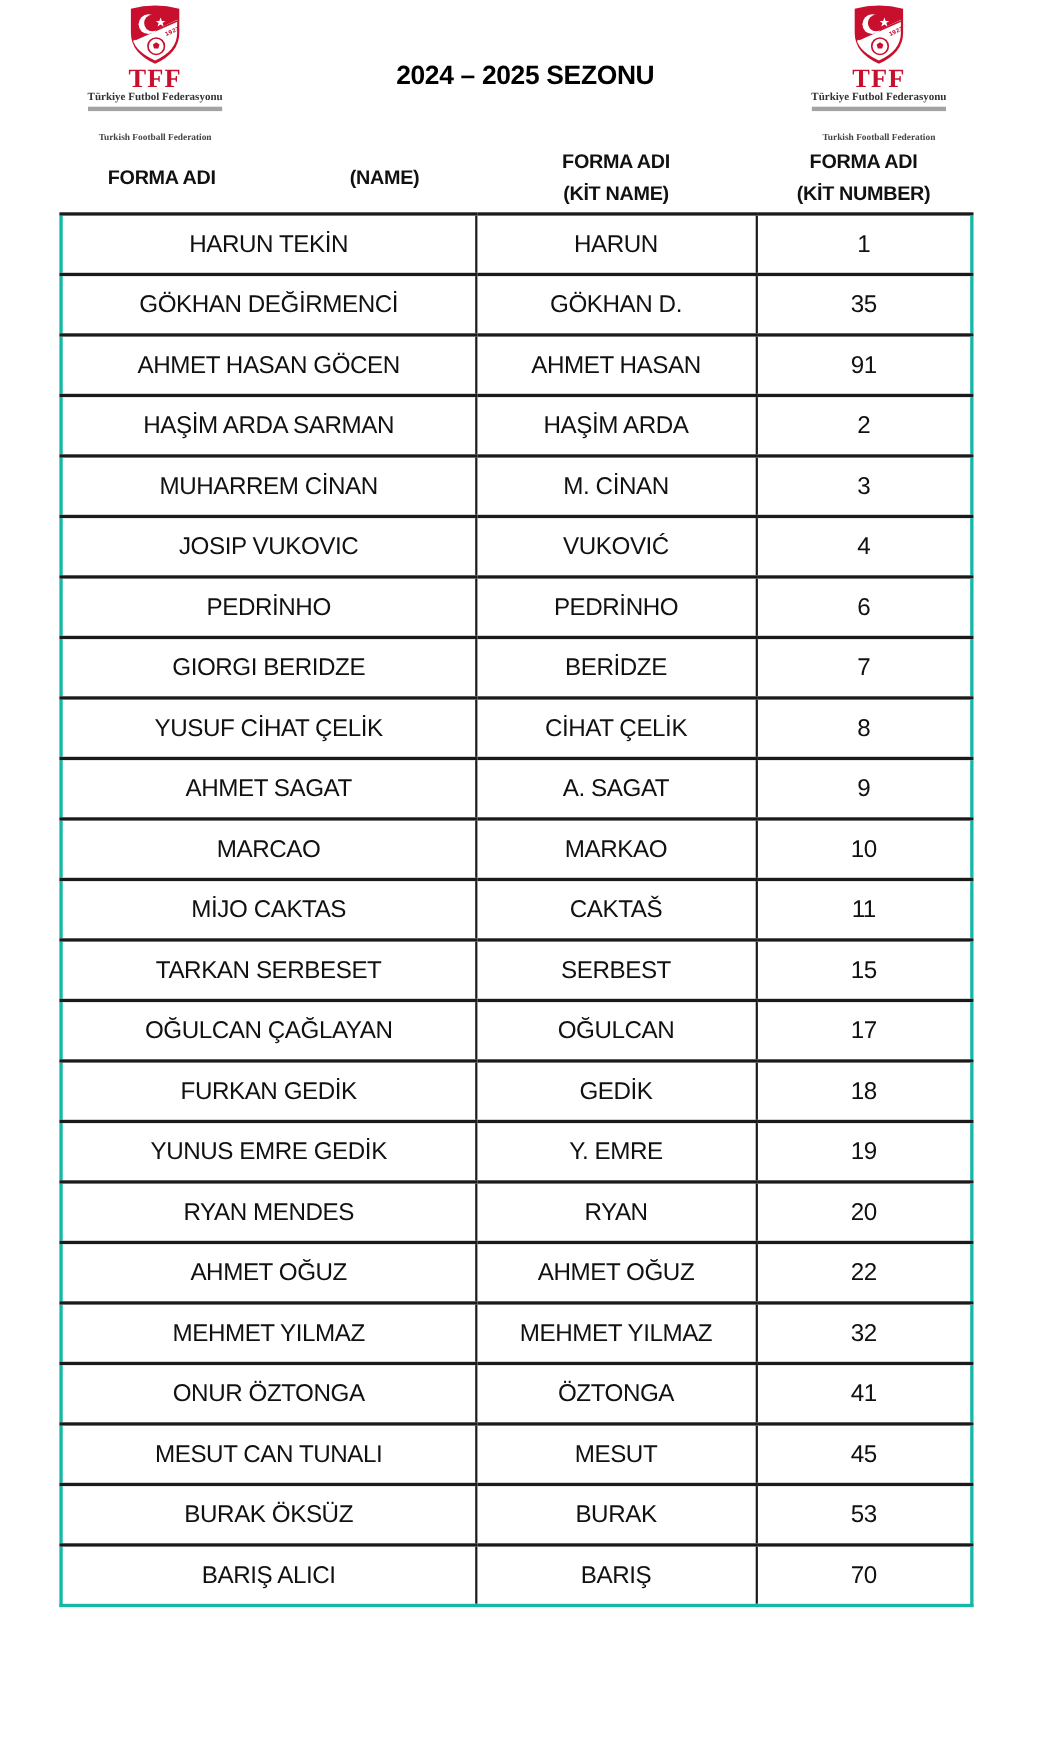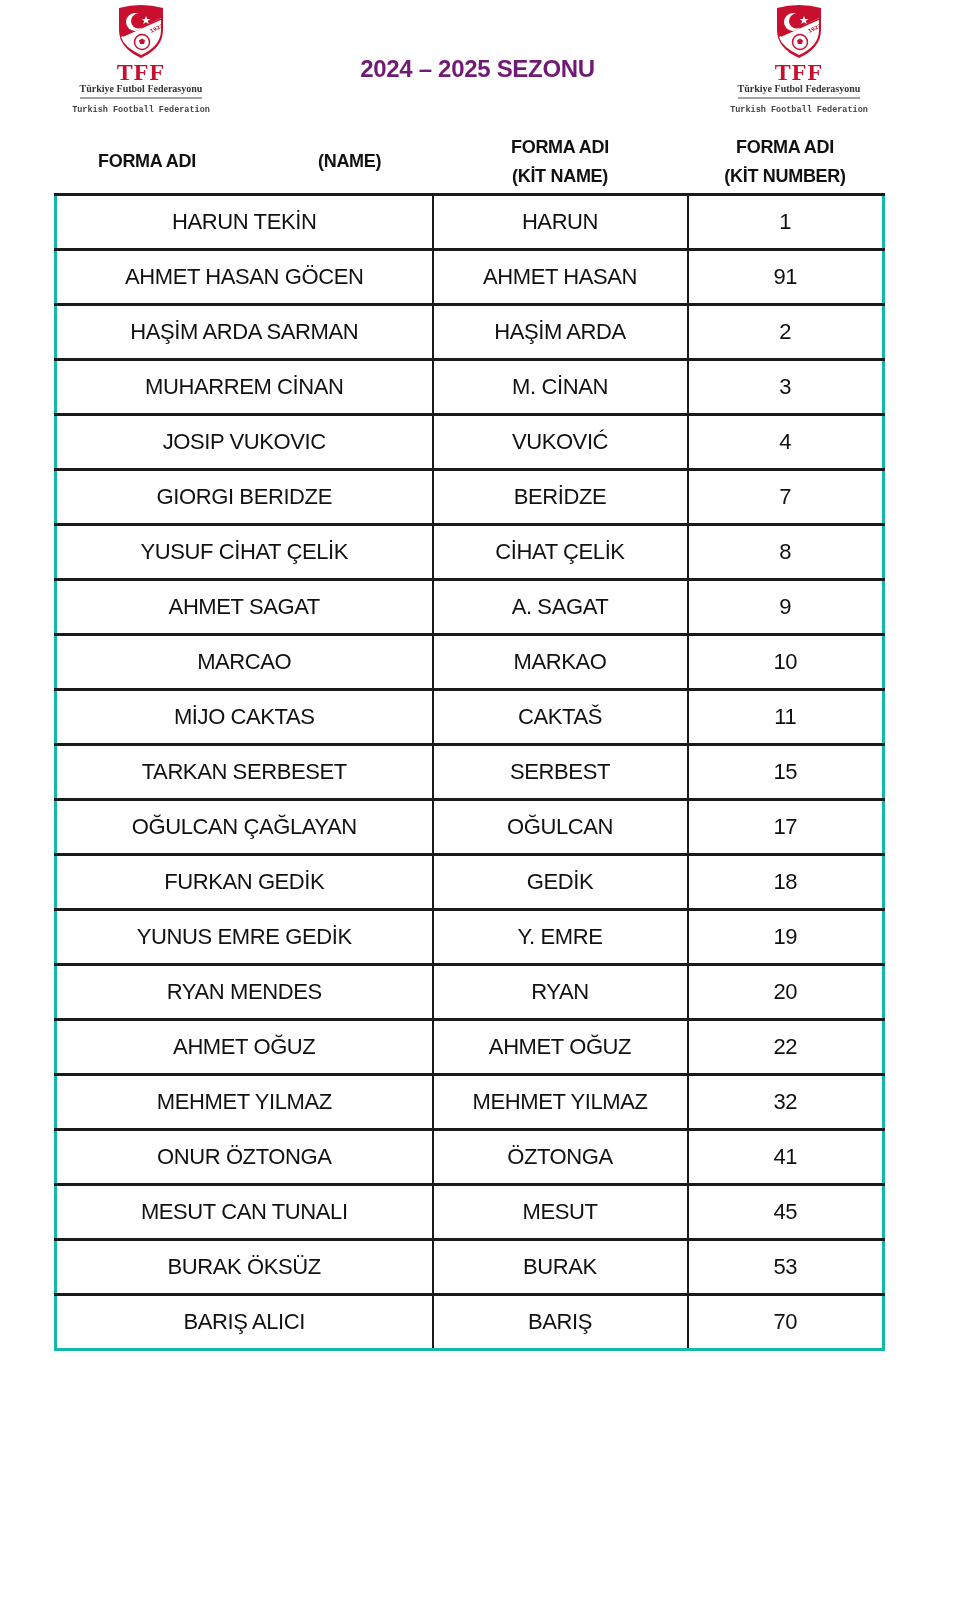--- a/index.html
+++ b/index.html
@@ -36,41 +36,41 @@
       margin-top: 2px;
     }
     .logo .tr-name {
       font-family: "Liberation Serif", "DejaVu Serif", serif;
       font-weight: bold;
       font-size: 10px;
       color: #333;
       line-height: 12px;
       margin-top: 1px;
       padding-bottom: 2px;
-      border-bottom: 2px solid #a3a3a3;
+      border-bottom: 4px solid #a3a3a3;
       white-space: nowrap;
     }
     .logo .en-name {
-      font-family: Liberation Mono, monospace;
+      font-family: Liberation Serif, serif;
       font-weight: bold;
       font-size: 8.5px;
       color: #444;
       line-height: 11px;
-      margin-top: 6px;
+      margin-top: 18px;
       white-space: nowrap;
     }
     .season-title {
       position: absolute;
       top: 55px;
       left: 0;
       width: 955px;
       text-align: center;
       font-weight: bold;
       font-size: 24px;
-      color: #701a75;
+      color: #000000;
       letter-spacing: -0.3px;
     }
     .col-head {
       position: absolute;
       font-weight: bold;
       font-size: 18px;
       color: #111;
       text-align: center;
       line-height: 29px;
       letter-spacing: -0.3px;
@@ -161,40 +161,50 @@
       <col class="c2">
       <col class="c3">
     </colgroup>
   <tbody id="roster-body">
     <tr>
         <td>HARUN TEKİN</td>
         <td>HARUN</td>
         <td>1</td>
       </tr>
     <tr>
+        <td>GÖKHAN DEĞİRMENCİ</td>
+        <td>GÖKHAN D.</td>
+        <td>35</td>
+      </tr>
+    <tr>
         <td>AHMET HASAN GÖCEN</td>
         <td>AHMET HASAN</td>
         <td>91</td>
       </tr>
     <tr>
         <td>HAŞİM ARDA SARMAN</td>
         <td>HAŞİM ARDA</td>
         <td>2</td>
       </tr>
     <tr>
         <td>MUHARREM CİNAN</td>
         <td>M. CİNAN</td>
         <td>3</td>
       </tr>
     <tr>
         <td>JOSIP VUKOVIC</td>
         <td>VUKOVIĆ</td>
         <td>4</td>
       </tr>
     <tr>
+        <td>PEDRİNHO</td>
+        <td>PEDRİNHO</td>
+        <td>6</td>
+      </tr>
+    <tr>
         <td>GIORGI BERIDZE</td>
         <td>BERİDZE</td>
         <td>7</td>
       </tr>
     <tr>
         <td>YUSUF CİHAT ÇELİK</td>
         <td>CİHAT ÇELİK</td>
         <td>8</td>
       </tr>
     <tr>

